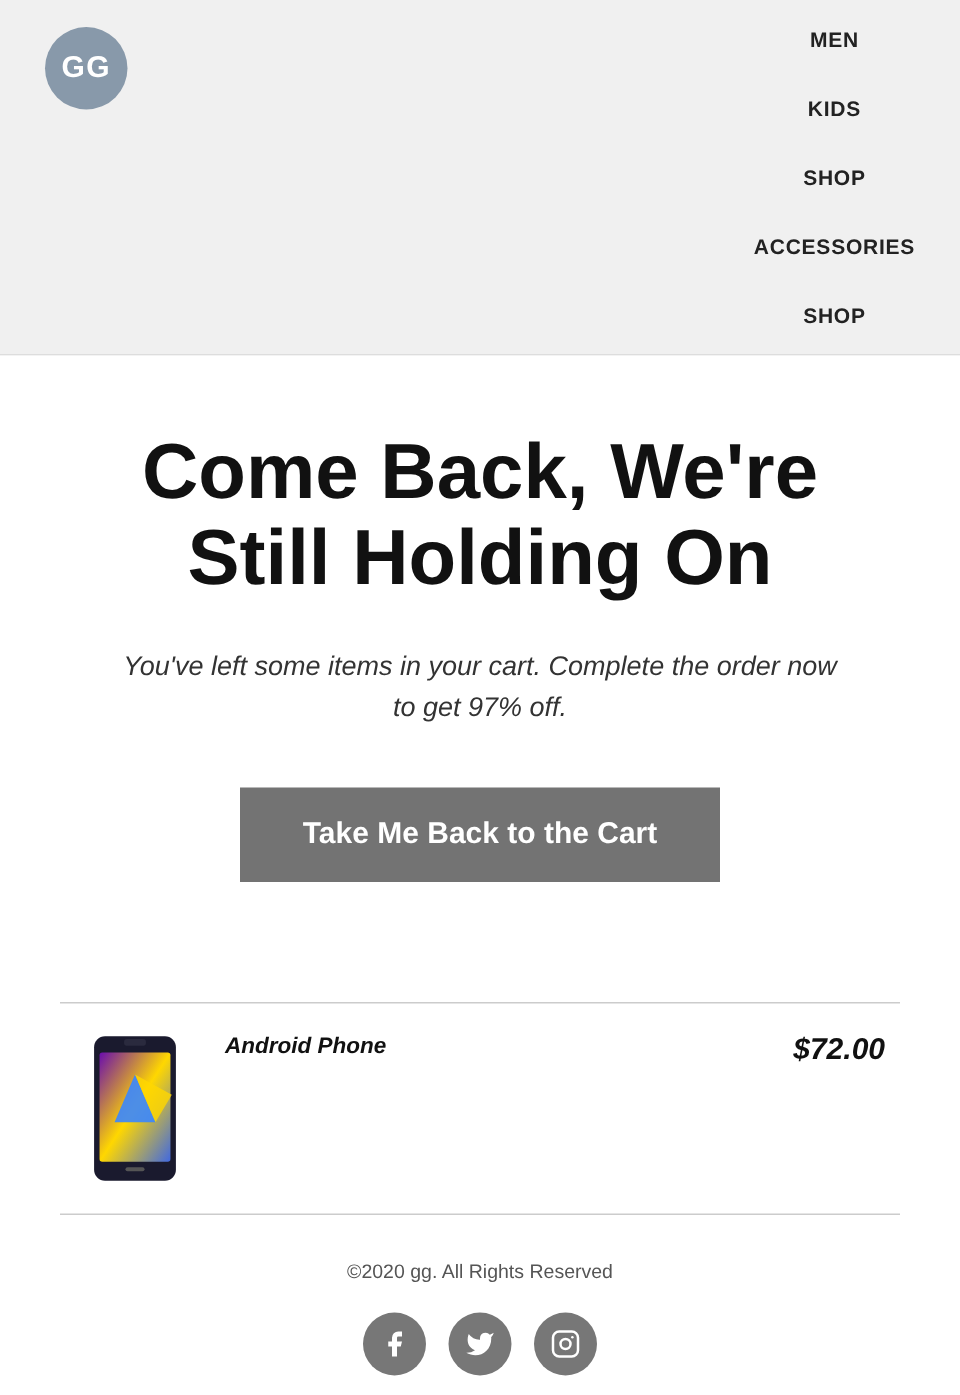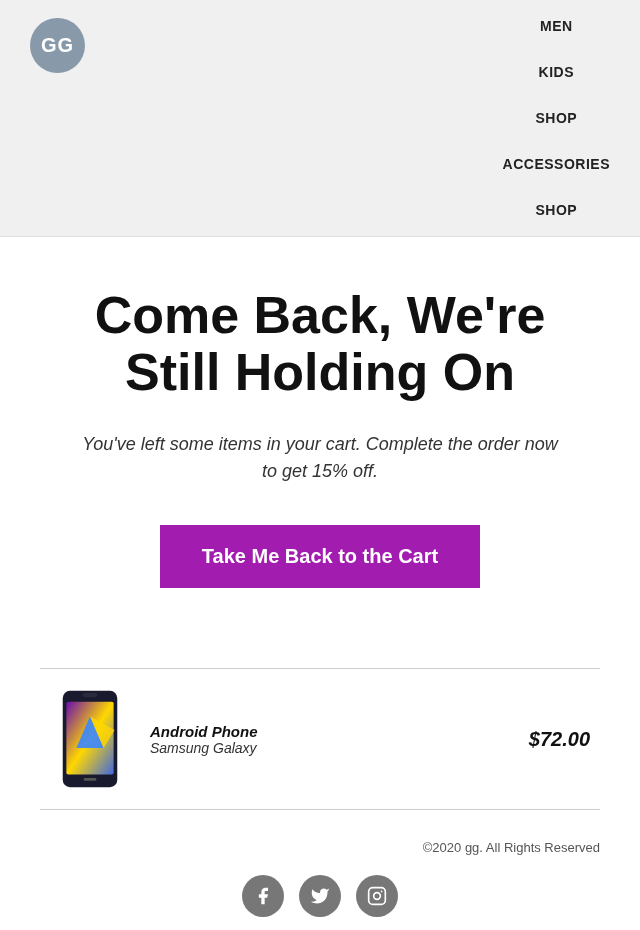--- a/index.html
+++ b/index.html
@@ -65,21 +65,21 @@
       font-style: italic;
       font-size: 18px;
       color: #333;
       line-height: 1.5;
       max-width: 480px;
       margin: 0 auto 40px auto;
     }
 
     .cta-button {
       display: inline-block;
-      background: #a21caf;
+      background: #737373;
       color: #fff;
       font-size: 20px;
       font-weight: 700;
       padding: 20px 40px;
       border: none;
       cursor: pointer;
       text-align: center;
       margin-bottom: 40px;
       min-width: 320px;
     }
@@ -91,21 +91,20 @@
     }
 
     .divider {
       border: none;
       border-top: 1px solid #ccc;
       margin: 0;
     }
 
     .product-row {
       display: flex;
-      align-items: center;
       padding: 20px 10px;
       gap: 20px;
     }
 
     .product-image {
       width: 80px;
       height: 100px;
       flex-shrink: 0;
       display: flex;
       align-items: center;
@@ -154,21 +153,20 @@
     .footer {
       background: #fff;
       padding: 30px 40px 30px 40px;
       text-align: center;
     }
 
     .footer-copy {
       font-size: 13px;
       color: #555;
       margin-bottom: 20px;
-      text-align: right;
     }
 
     .social-icons {
       display: flex;
       justify-content: center;
       gap: 15px;
     }
 
     .social-icon {
       width: 42px;
@@ -194,21 +192,21 @@
     <a class="nav-item">MEN</a>
     <a class="nav-item">KIDS</a>
     <a class="nav-item">SHOP</a>
     <a class="nav-item">ACCESSORIES</a>
     <a class="nav-item">SHOP</a>
   </nav>
 </header>
 
 <main class="main">
   <h1 class="headline">Come Back, We're Still Holding On</h1>
-  <p class="subtext">You've left some items in your cart. Complete the order now to get 15% off.</p>
+  <p class="subtext">You've left some items in your cart. Complete the order now to get 97% off.</p>
   <button class="cta-button">Take Me Back to the Cart</button>
 </main>
 
 <section class="product-section">
   <hr class="divider">
   <div class="product-row">
     <div class="product-image">
 
       <svg class="phone-svg" viewBox="0 0 70 110" xmlns="http://www.w3.org/2000/svg">
 
@@ -228,21 +226,20 @@
         <polygon points="35,30 20,65 50,65" fill="#3a86ff" opacity="0.9"></polygon>
         <polygon points="35,30 50,65 62,45" fill="#ffd700" opacity="0.8"></polygon>
 
         <rect x="27" y="4" width="16" height="5" rx="2" fill="#2a2a3e"></rect>
 
         <rect x="28" y="98" width="14" height="3" rx="1.5" fill="#555"></rect>
       </svg>
     </div>
     <div class="product-info">
       <div class="product-name">Android Phone</div>
-      <div class="product-model">Samsung Galaxy</div>
     </div>
     <div class="product-price">$72.00</div>
   </div>
   <hr class="divider">
 </section>
 
 <footer class="footer">
   <p class="footer-copy">©2020 gg. All Rights Reserved</p>
   <div class="social-icons">
     <div class="social-icon">

